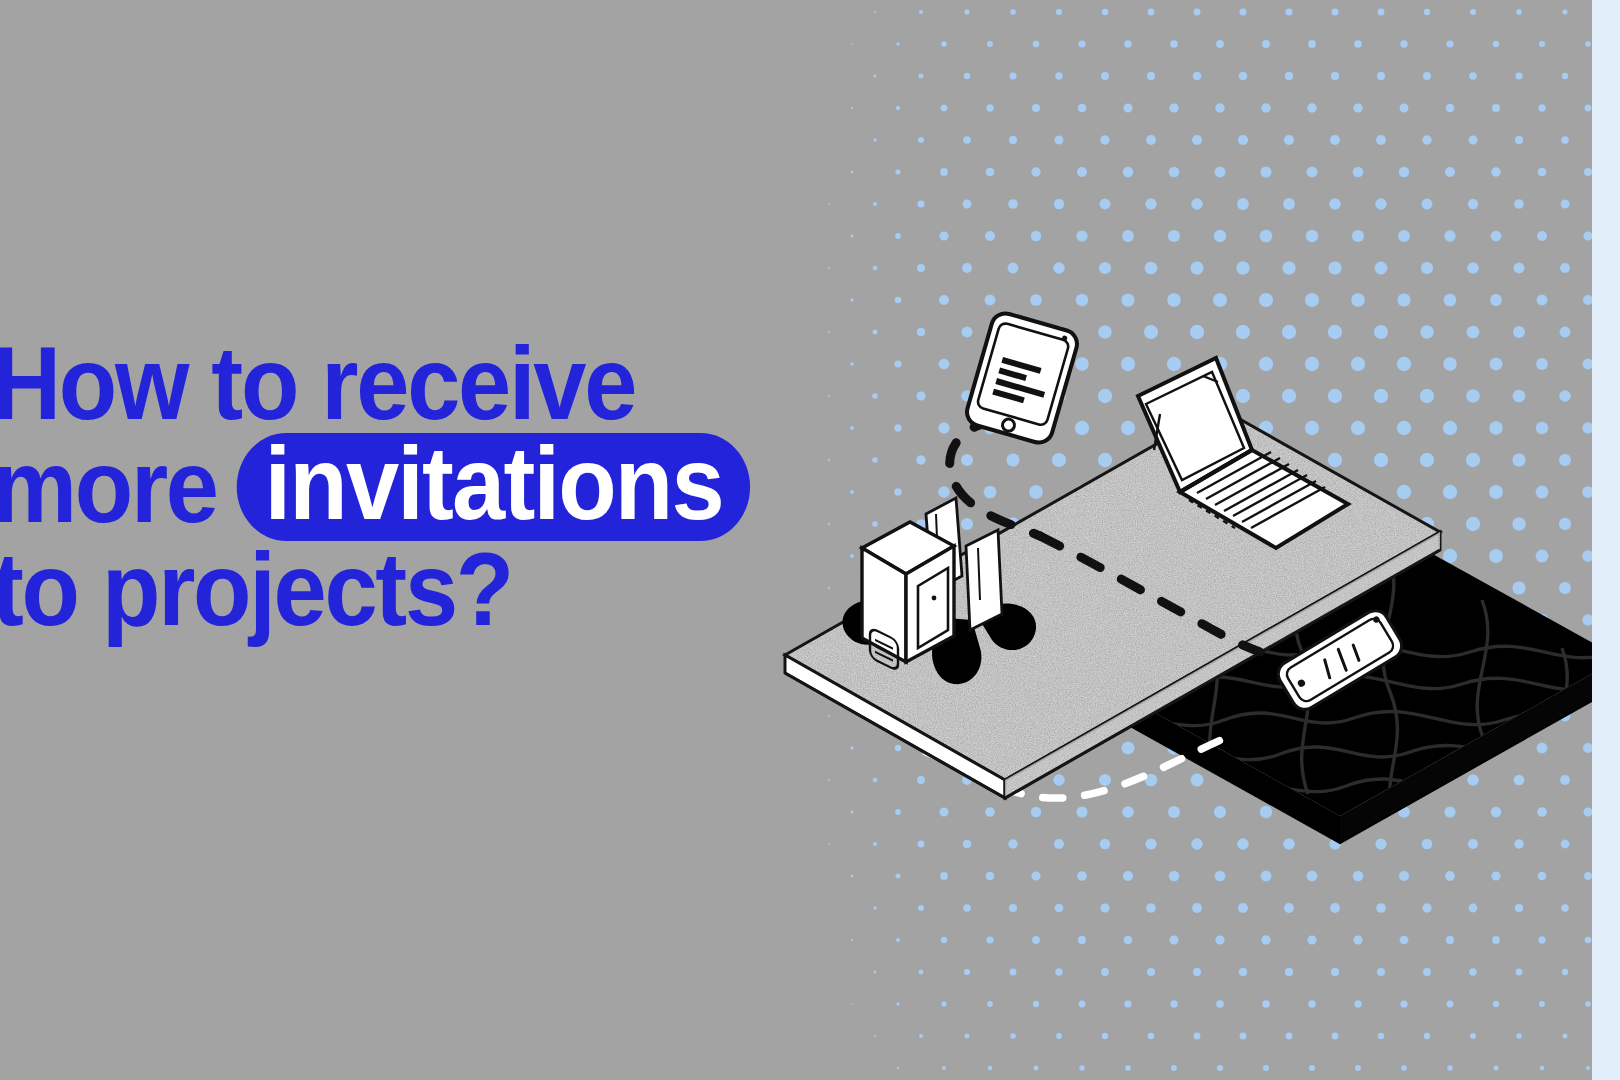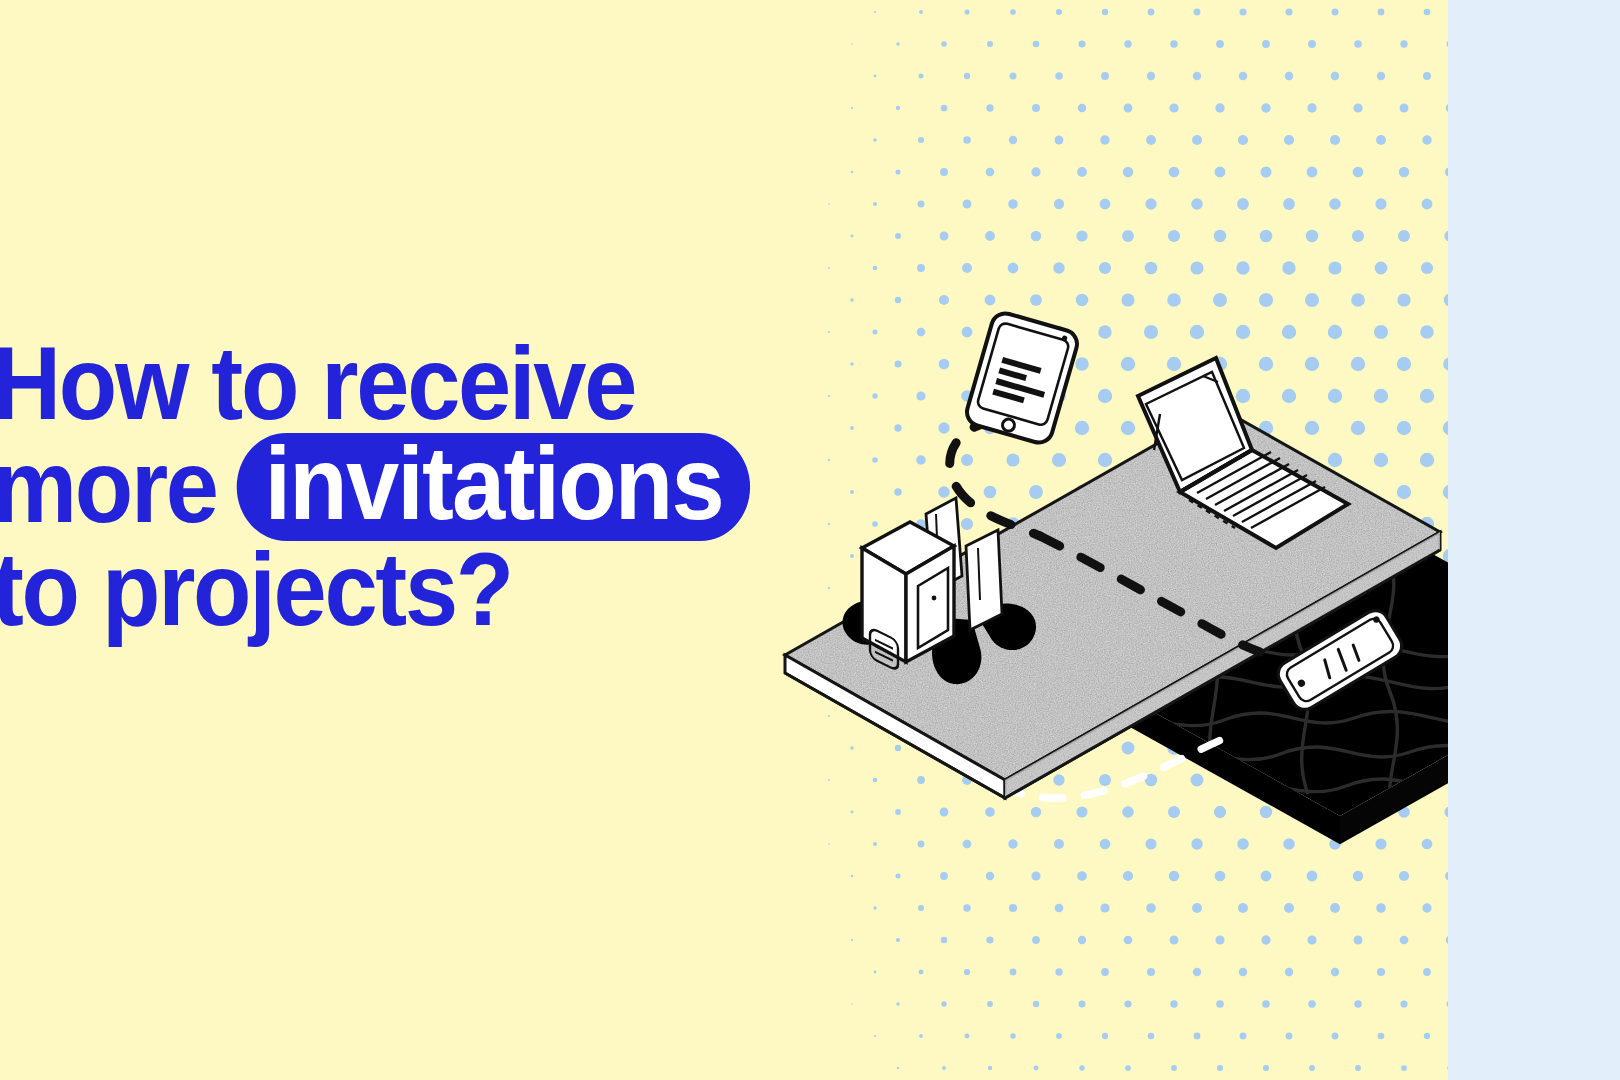--- a/index.html
+++ b/index.html
@@ -2,21 +2,21 @@
 <html><head>
 <meta charset="utf-8">
 <style>
   html,body{margin:0;padding:0;}
   body{
     width:1620px;height:1080px;overflow:hidden;
     background:#e3eefb;
     font-family:"Liberation Sans", sans-serif;
     position:relative;
   }
-  #stage{position:absolute;inset:0;width:1448px;height:1080px;overflow:hidden;background:#fef9c3;}
+  #stage{position:absolute;inset:0;width:1592px;height:1080px;overflow:hidden;background:#a3a3a3;}
 
   
   #dots{position:absolute;left:0;top:0;width:1620px;height:1080px;pointer-events:none;}
 
   
   #headline{
     position:absolute;left:-8px;top:332px;width:900px;
     color:#2323d9;
     font-family:"Liberation Sans", sans-serif;
     font-weight:bold;

